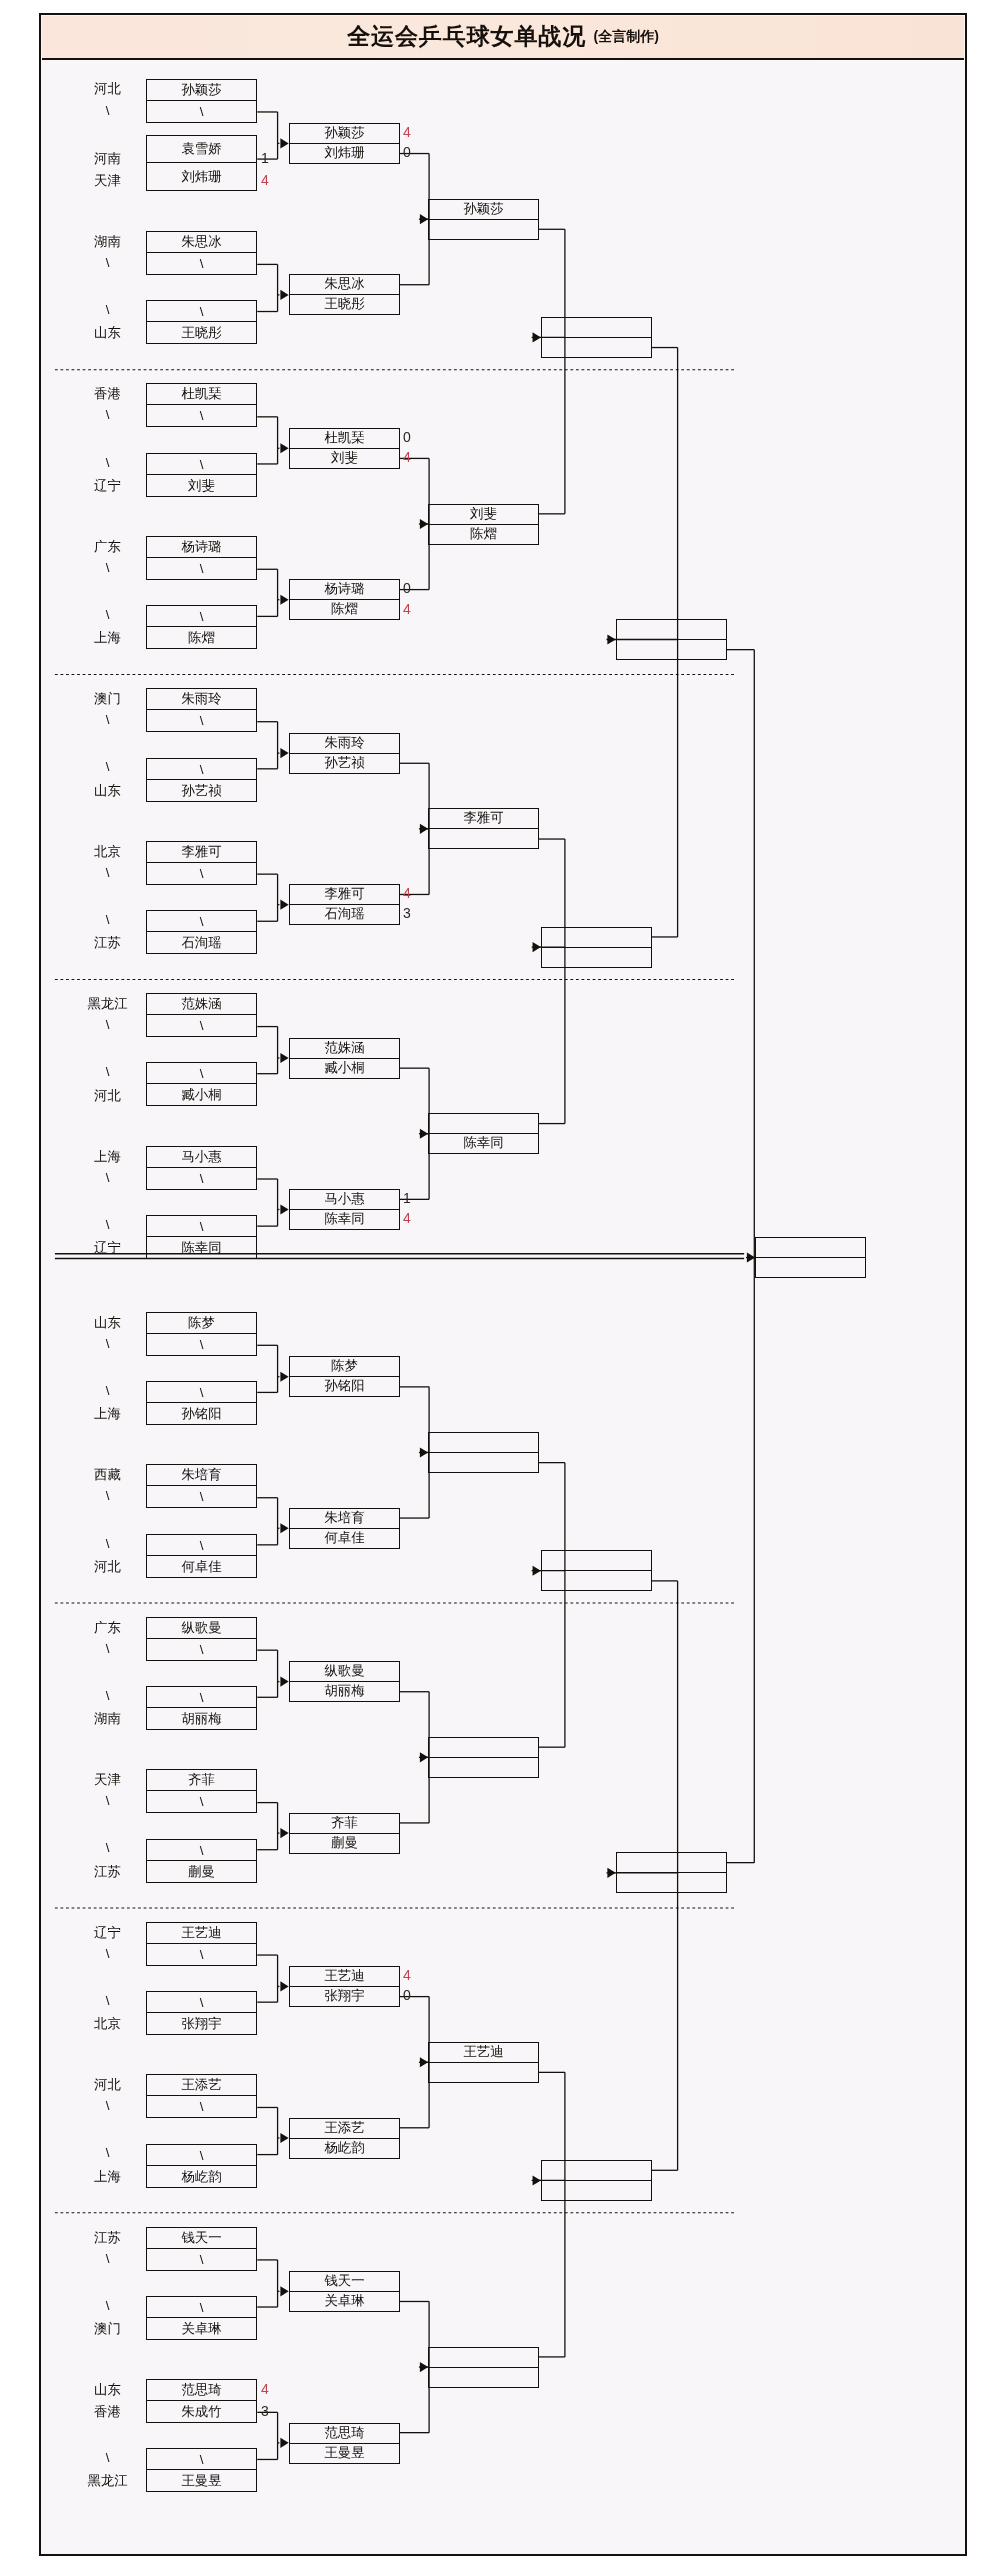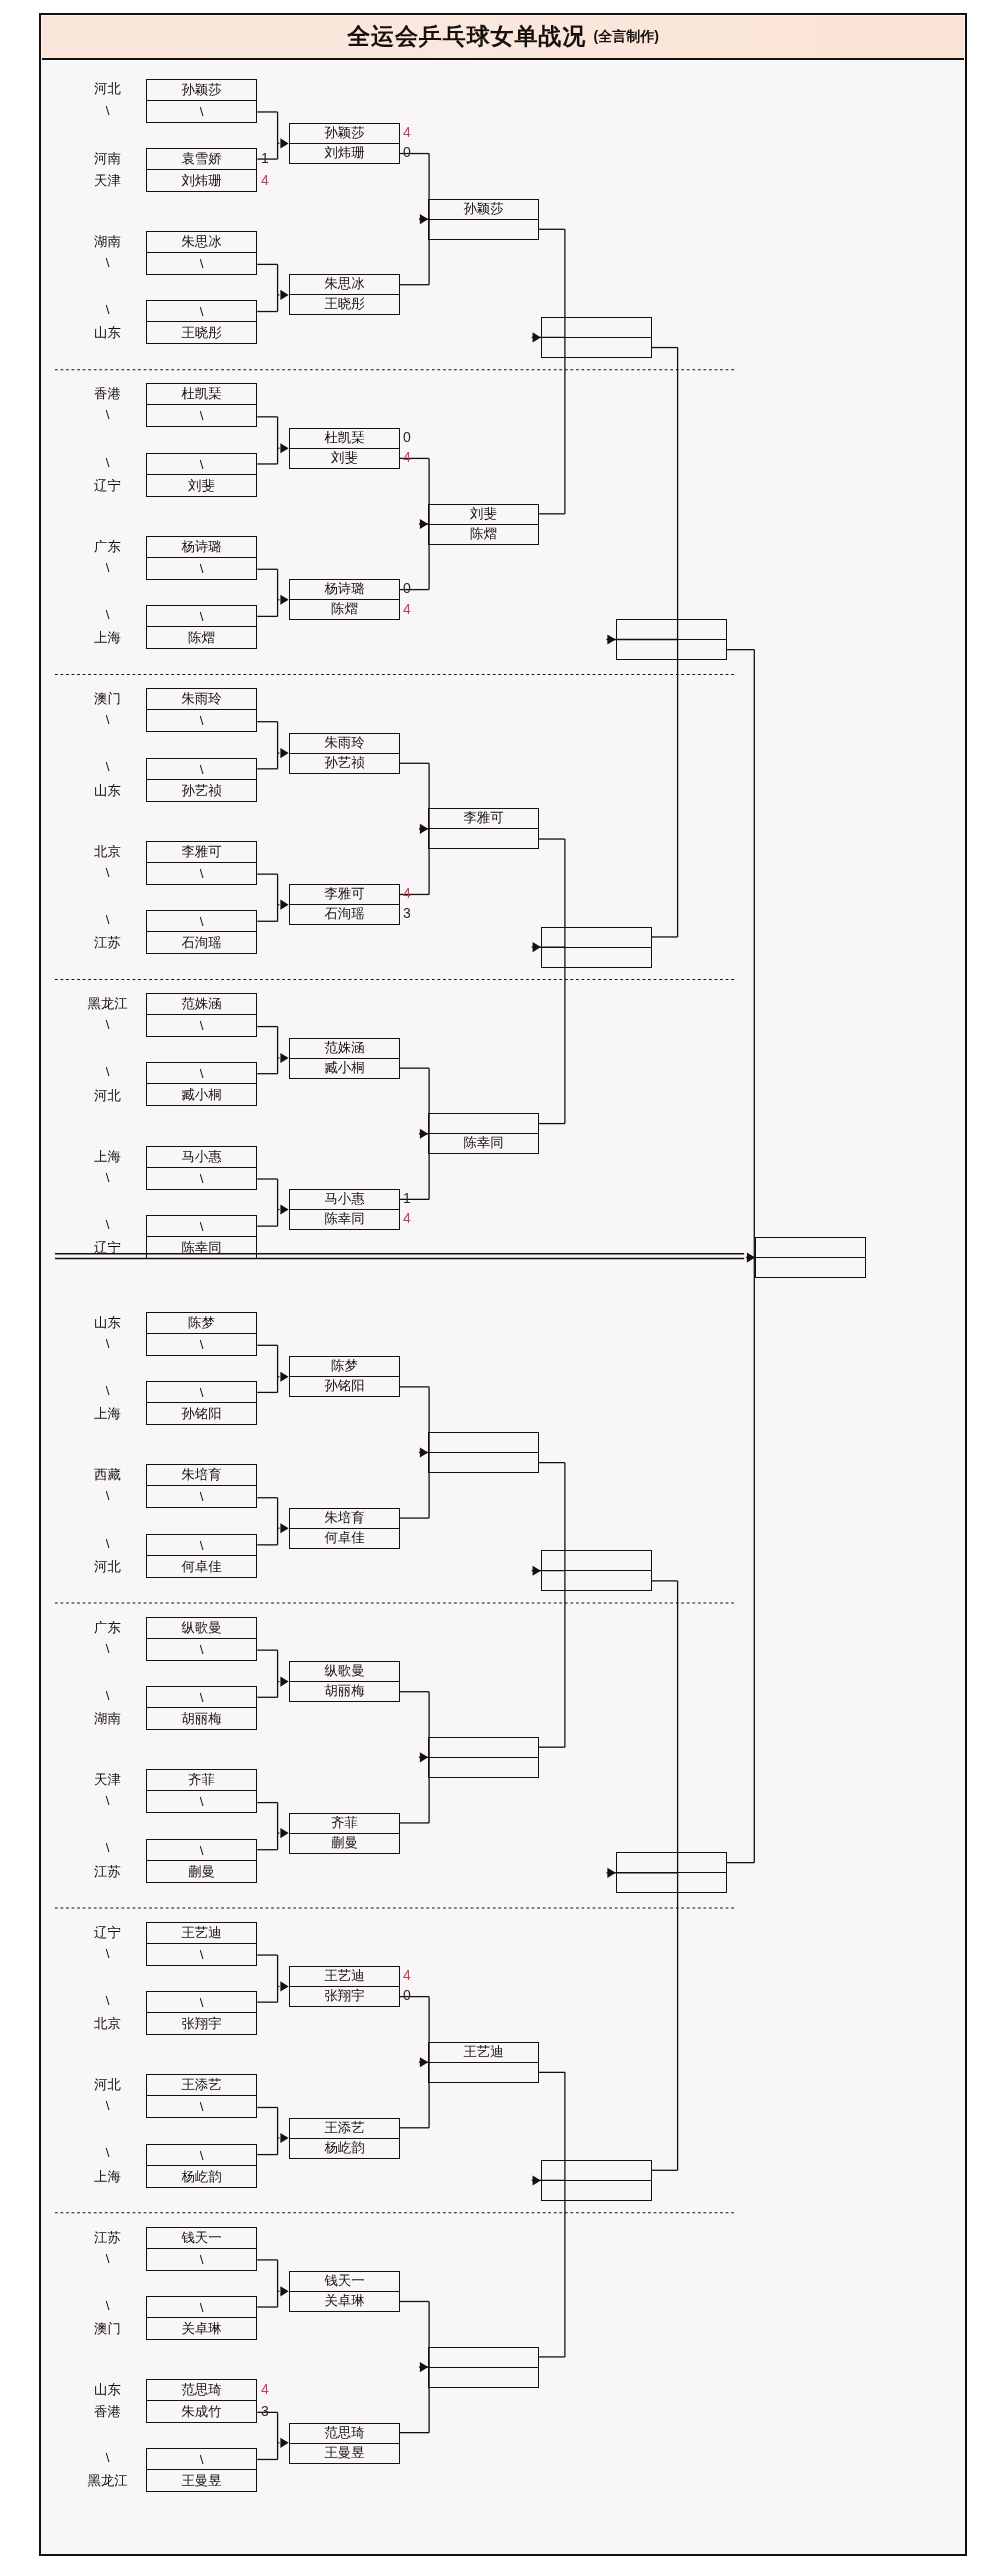--- a/index.html
+++ b/index.html
@@ -262,21 +262,21 @@
         <line x1="14" y1="1292" x2="760" y2="1292" stroke="#14100d" stroke-width="1.6"></line>
         <line x1="14" y1="1297" x2="760" y2="1297" stroke="#14100d" stroke-width="1.6"></line>
       </svg>
     <div id="nodes">
         <div class="mbox" id="r1-m1" style="left: 104px; top: 18.5px; width: 111px; height: 44px;">
           <div class="slot div">孙颖莎</div>
           <div class="slot">\</div>
         </div>
         <div class="region" style="left: 38px; top: 20.3px;">河北</div>
         <div class="region" style="left: 38px; top: 43px;">\</div>
-        <div class="mbox" id="r1-m2" style="left: 104px; top: 88px; width: 111px; height: 44px;">
+        <div class="mbox" id="r1-m2" style="left: 104px; top: 75px; width: 111px; height: 56px;">
           <div class="slot div">袁雪娇</div>
           <div class="slot">刘炜珊</div>
         </div>
         <div class="region" style="left: 38px; top: 90px;">河南</div>
         <div class="score" style="left: 219px; top: 90px;">1</div>
         <div class="region" style="left: 38px; top: 112px;">天津</div>
         <div class="score win" style="left: 219px; top: 112px;">4</div>
         <div class="mbox" id="r1-m3" style="left: 104px; top: 171px; width: 111px; height: 44px;">
           <div class="slot div">朱思冰</div>
           <div class="slot">\</div>

